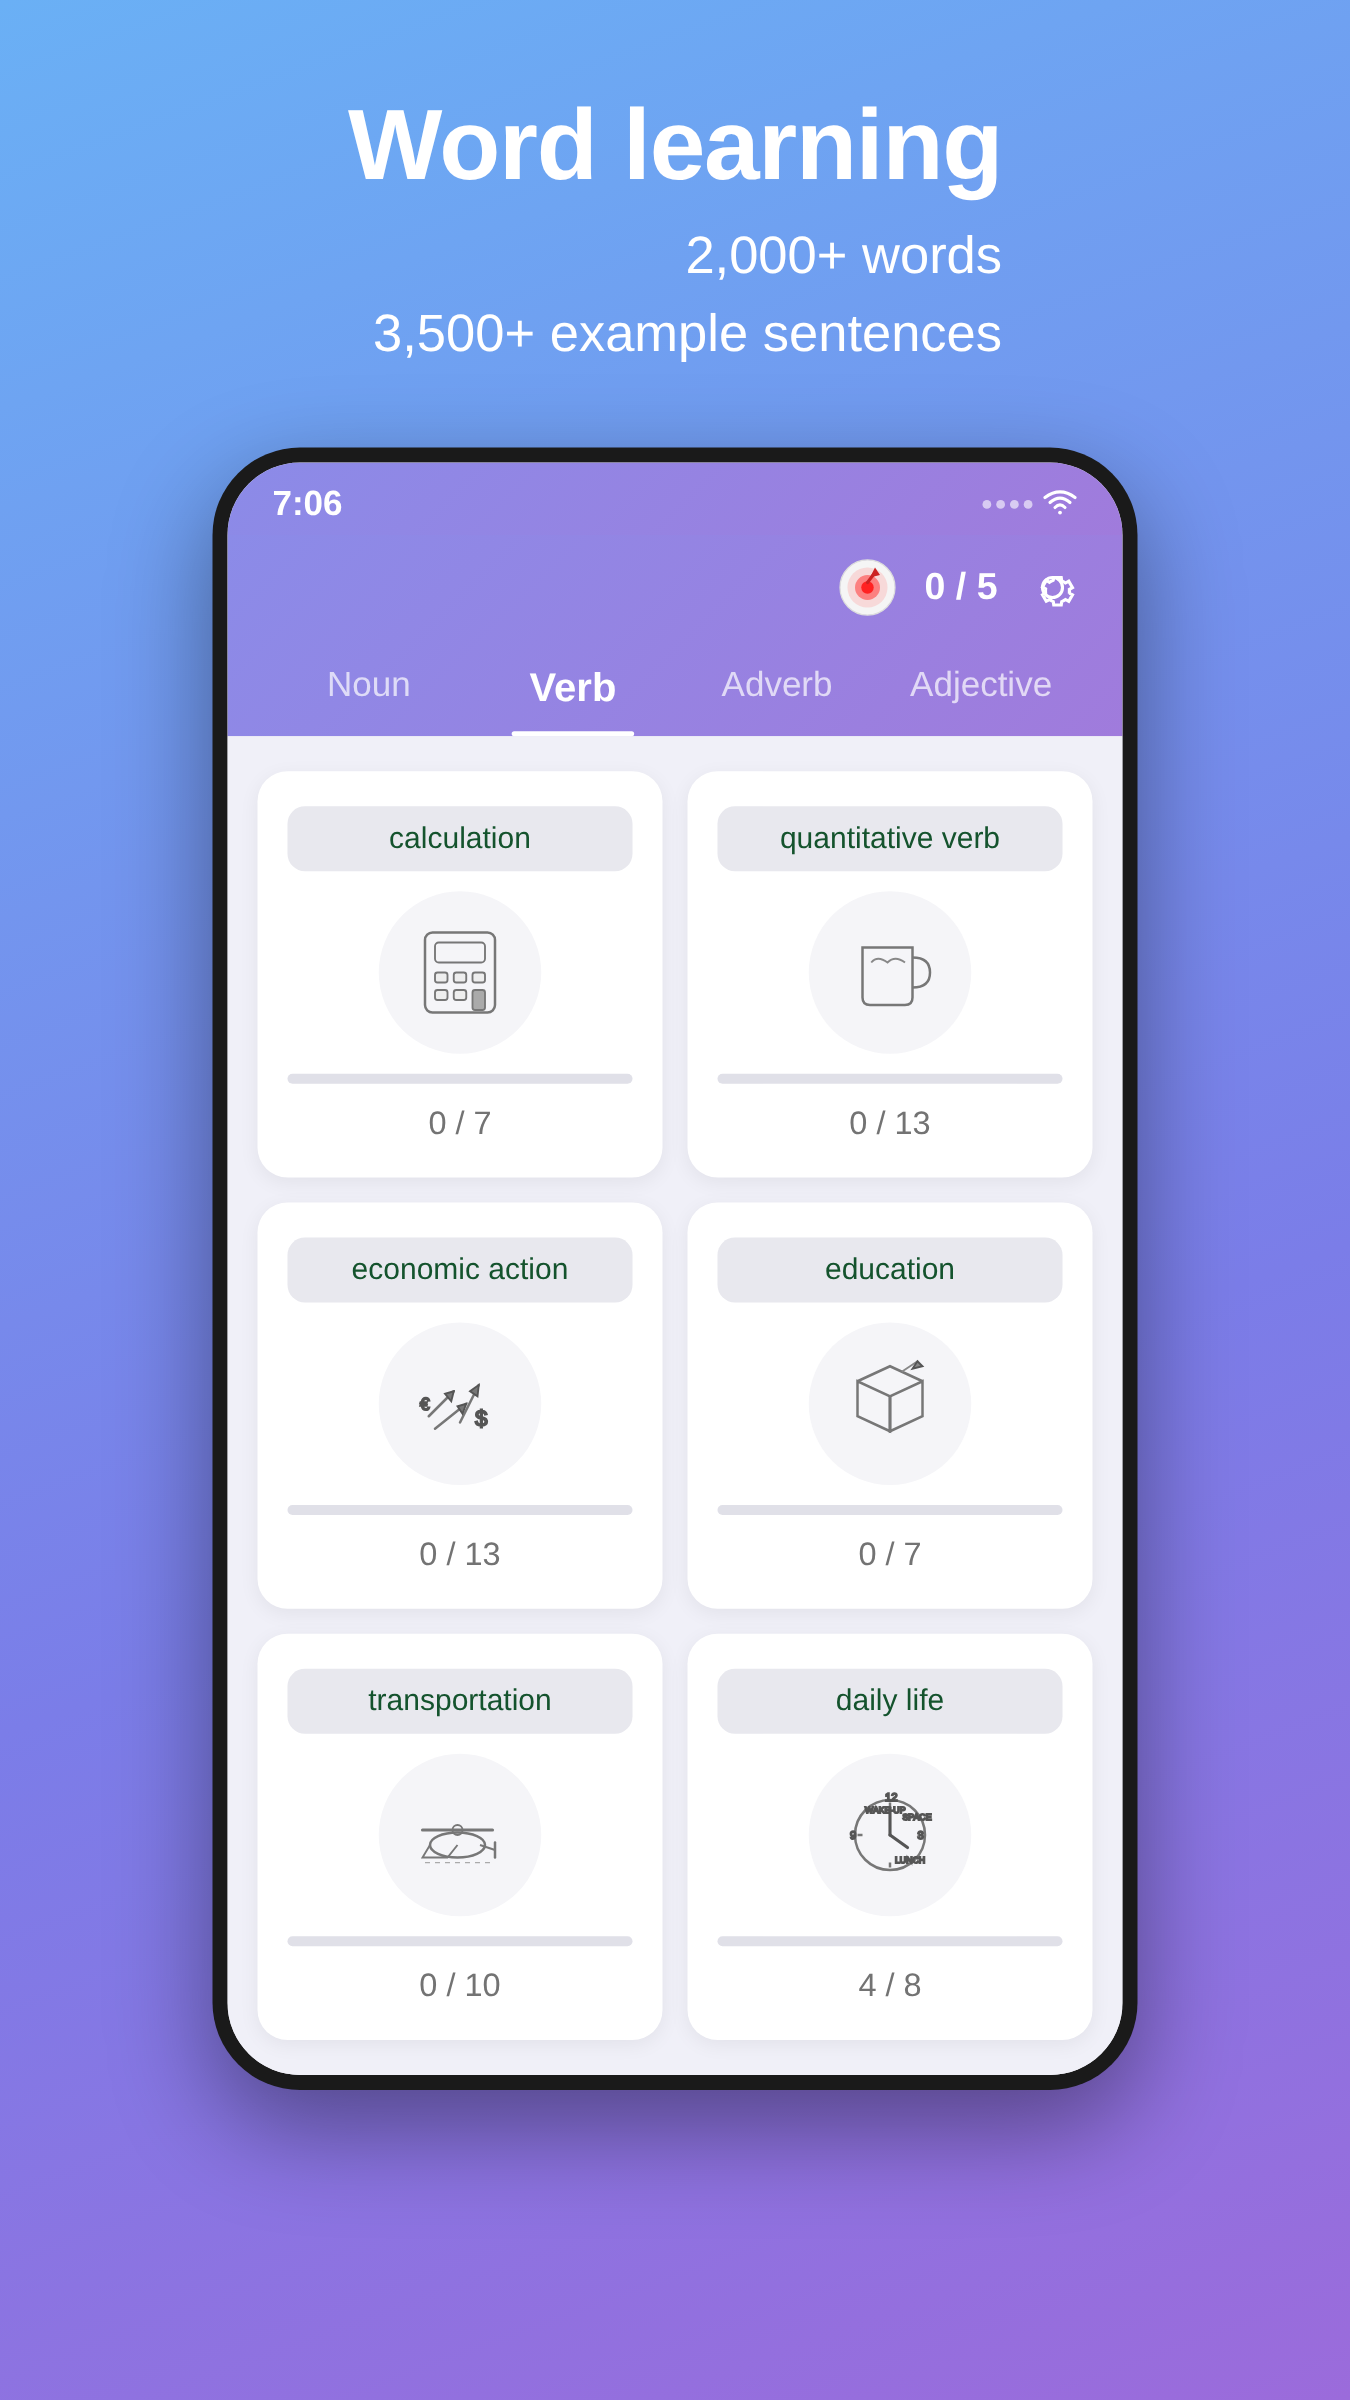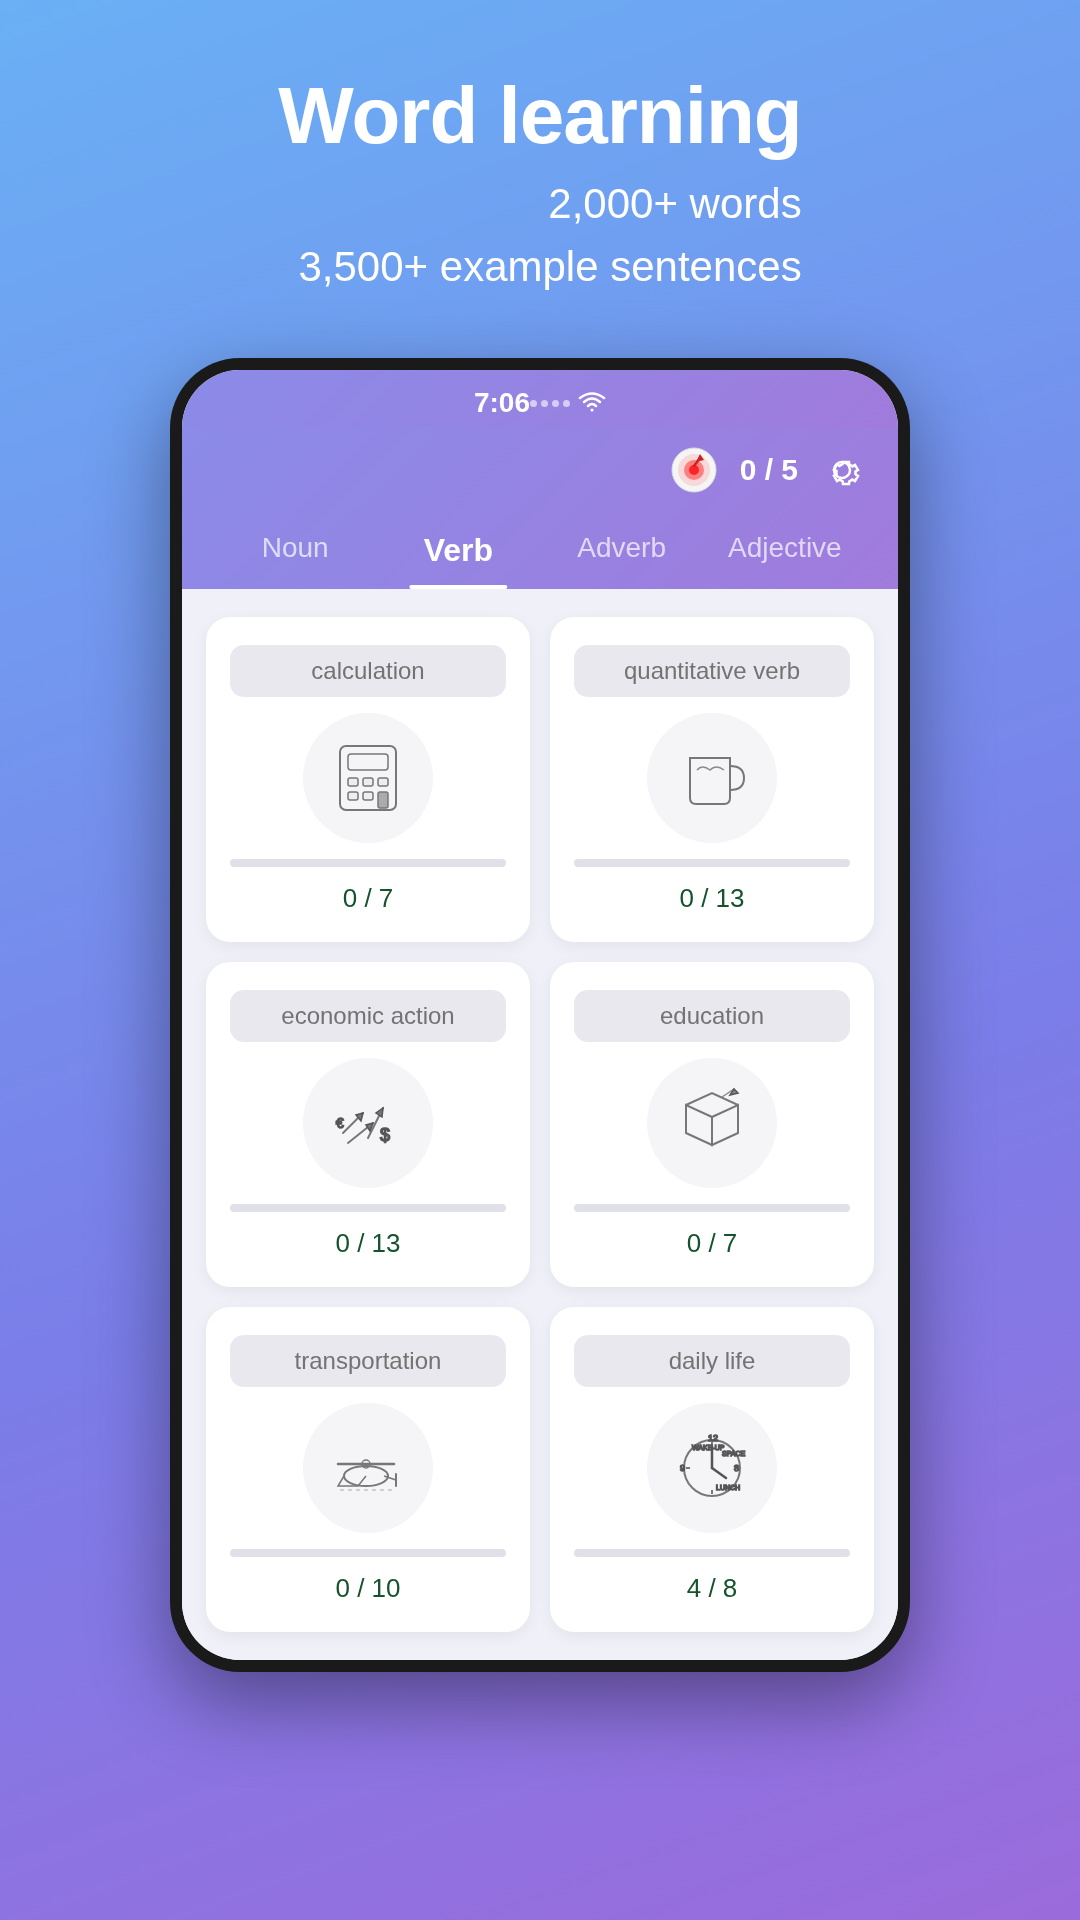--- a/index.html
+++ b/index.html
@@ -50,21 +50,21 @@
       background: #f0f0f8;
       border-radius: 58px;
       overflow: hidden;
       position: relative;
     }
 
     
     .status-bar {
       background: linear-gradient(135deg, #8b8be8 0%, #a07bdc 100%);
       display: flex;
-      justify-content: center;
+      justify-content: space-between;
       align-items: center;
       padding: 18px 36px 10px;
       height: 58px;
     }
 
     .status-time {
       color: white;
       font-size: 28px;
       font-weight: 600;
     }
@@ -176,21 +176,21 @@
       align-items: center;
       gap: 16px;
       box-shadow: 0 4px 16px rgba(0,0,0,0.06);
     }
 
     .card-label {
       background: #e8e8ee;
       border-radius: 14px;
       padding: 12px 20px;
       font-size: 24px;
-      color: #737373;
+      color: #14532d;
       font-weight: 500;
       text-align: center;
       width: 100%;
     }
 
     .card-icon-area {
       width: 130px;
       height: 130px;
       border-radius: 50%;
       background: #f5f5f8;
@@ -209,21 +209,21 @@
 
     .card-progress-bar {
       width: 100%;
       height: 8px;
       background: #e0e0e8;
       border-radius: 4px;
     }
 
     .card-score {
       font-size: 26px;
-      color: #14532d;
+      color: #737373;
       font-weight: 400;
     }
   </style>
 </head>
 <body>
 
 <div class="header-section">
   <div class="header-title">Word learning</div>
   <div class="header-subtitle">
     <div>2,000+ words</div>

